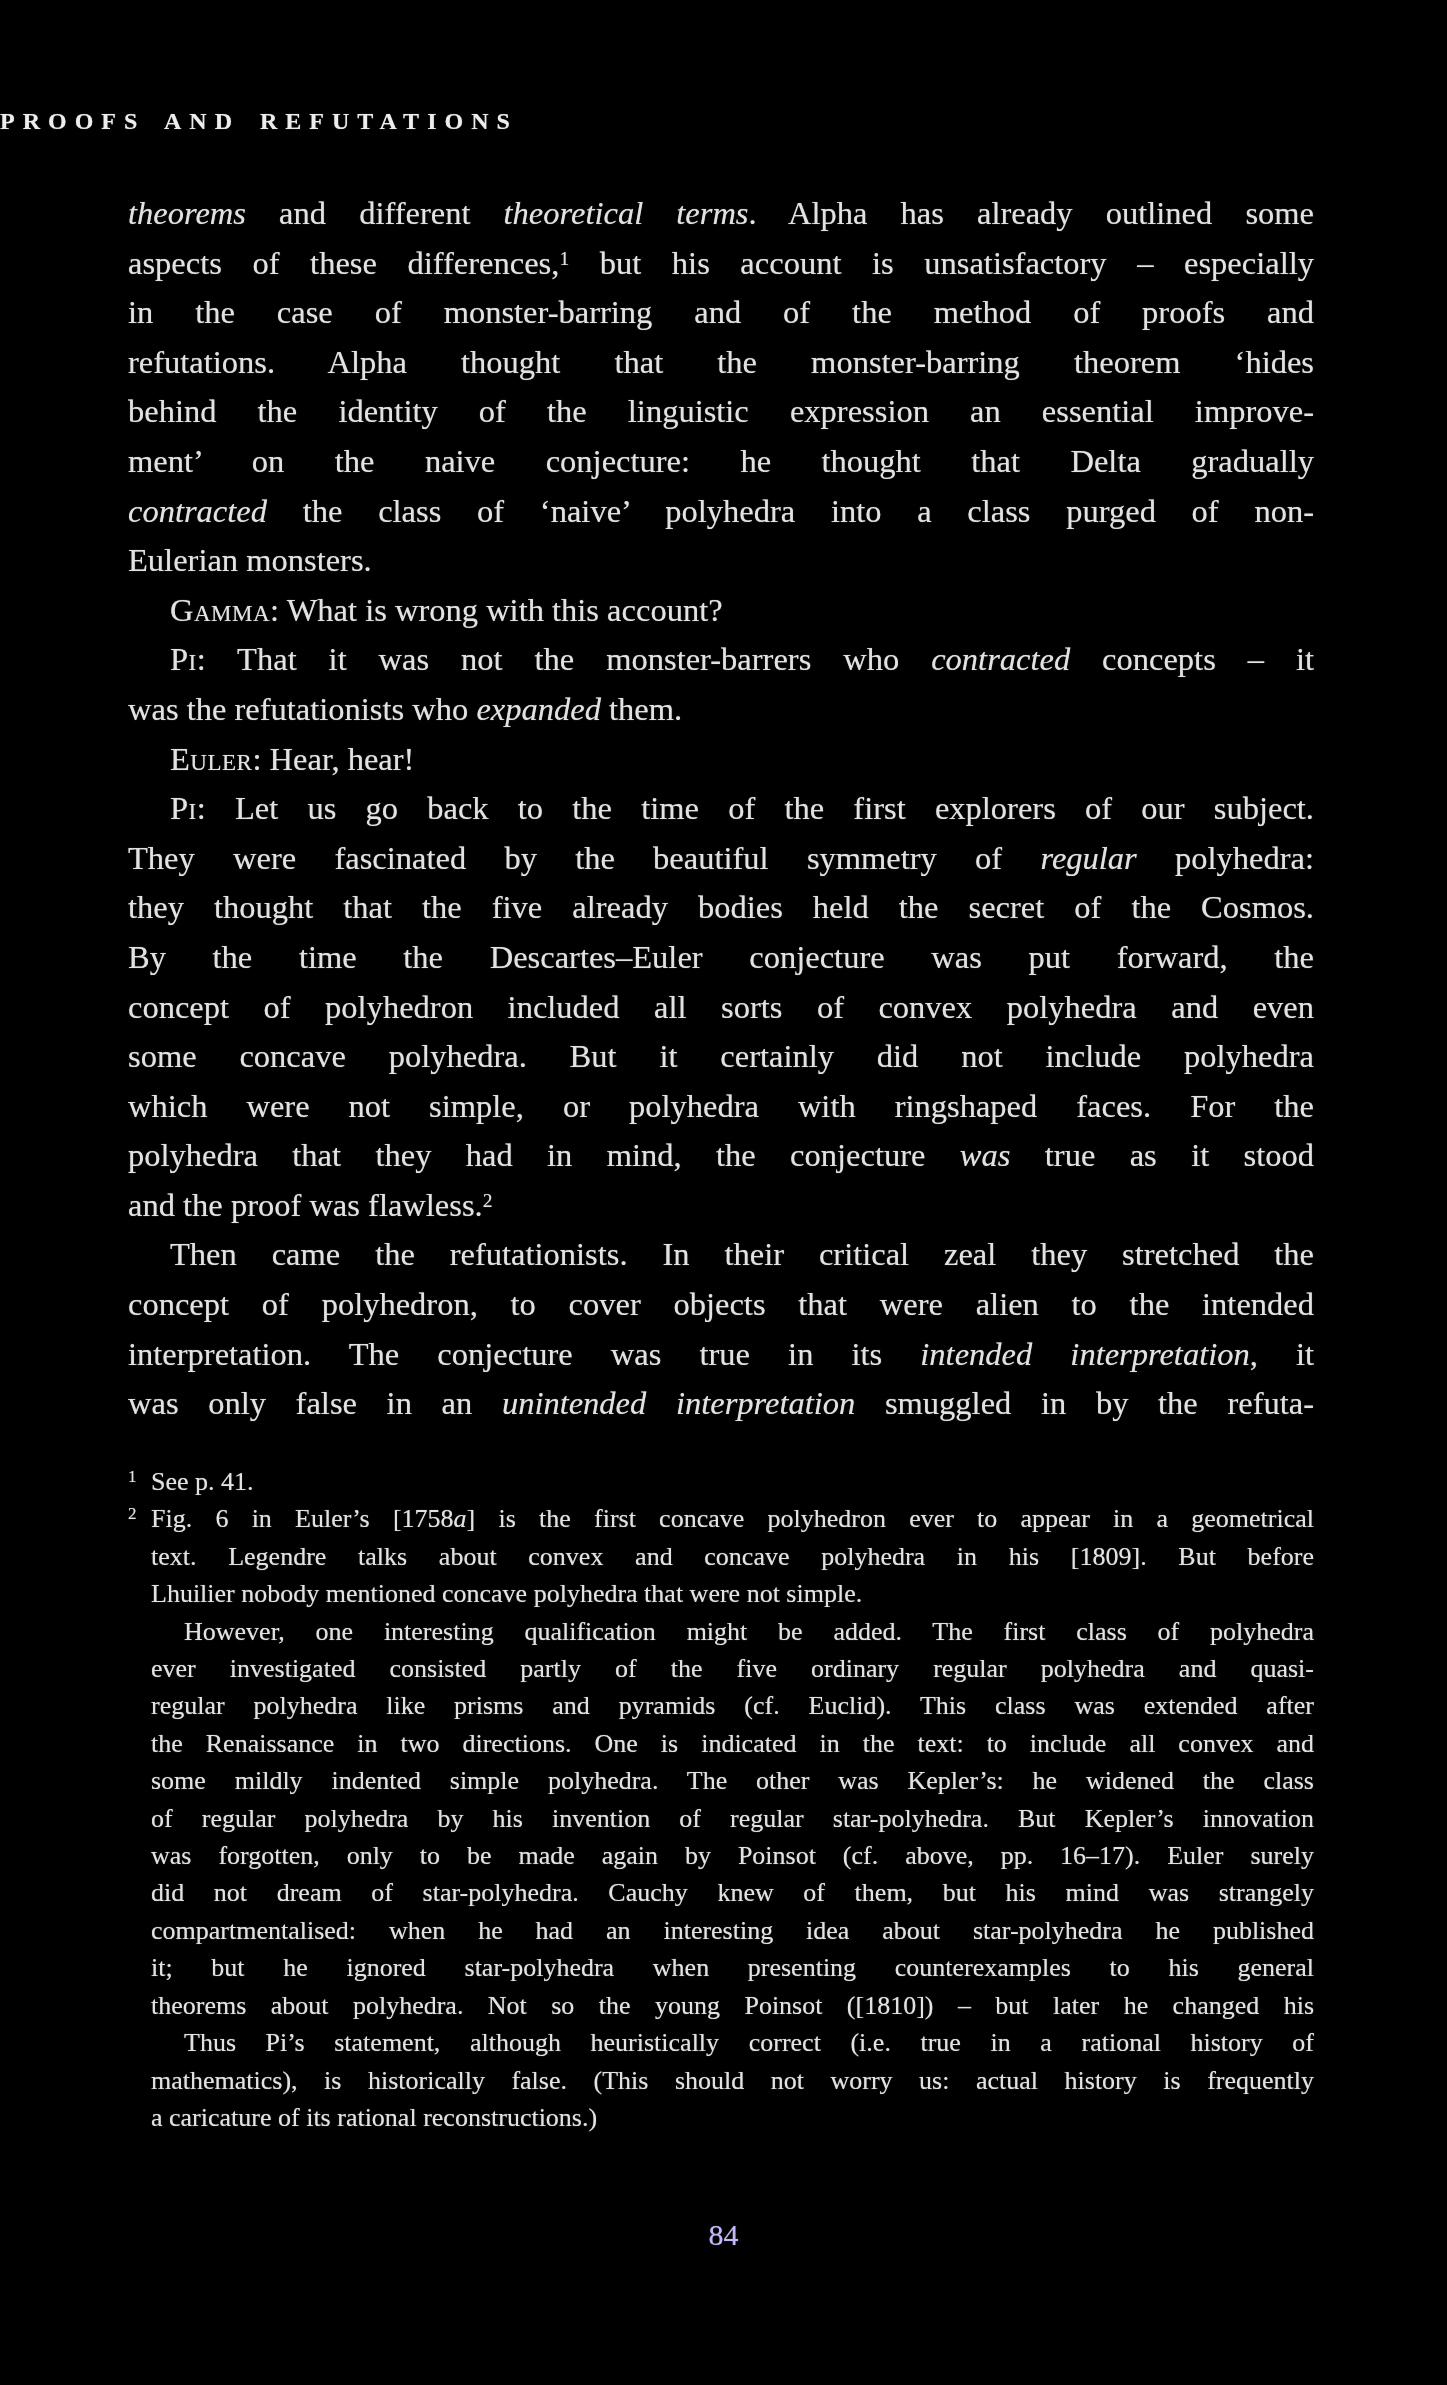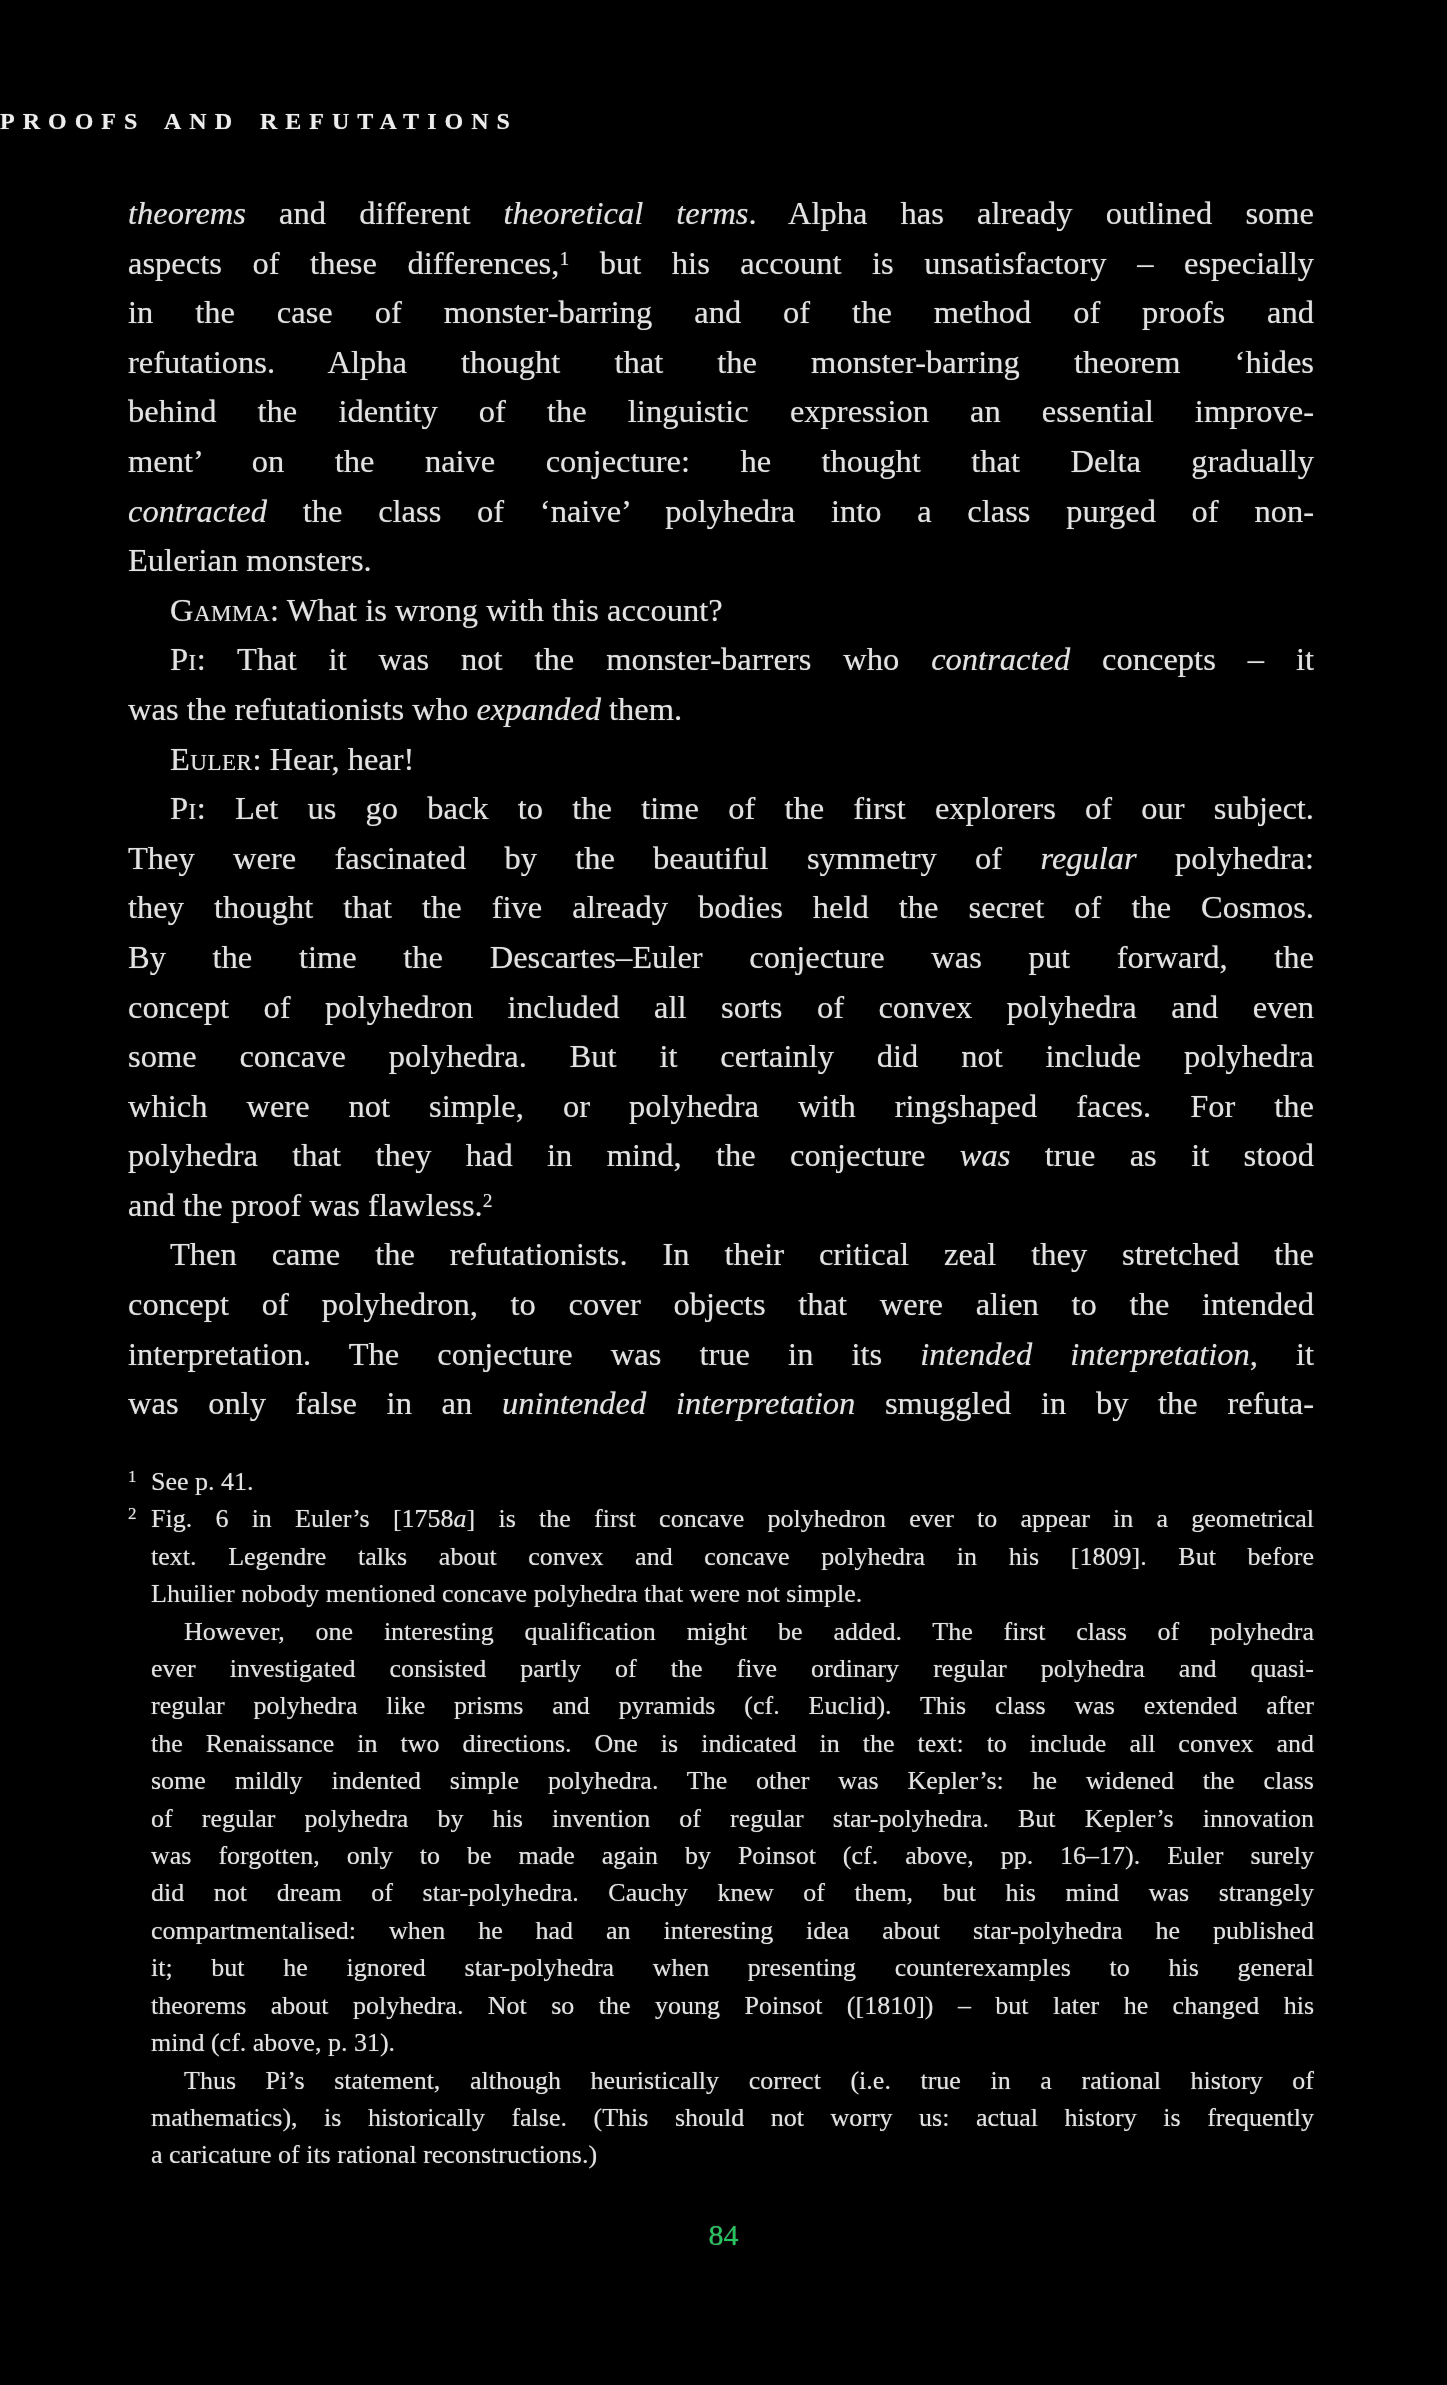--- a/index.html
+++ b/index.html
@@ -16,21 +16,21 @@
   i{font-style:italic;}
   sup{font-size:.6em;line-height:0;position:relative;top:-.45em;vertical-align:baseline;}
   .sc{font-variant:small-caps;letter-spacing:.5px;}
   .footnotes{position:absolute;left:128px;top:1463px;width:1186px;
         font-size:26px;line-height:37.4px;}
   .fline{position:relative;padding-left:23px;text-align:justify;text-align-last:justify;}
   .fline.end{text-align-last:left;}
   .fline.para{text-indent:33px;}
   .fmark{position:absolute;left:0;top:-5px;font-size:17px;text-indent:0;}
   .page-number{position:absolute;top:2218px;left:0;width:100%;
-        text-align:center;font-size:30px;color:#22c55e;}
+        text-align:center;font-size:30px;color:#c4b5fd;}
 </style>
 </head>
 <body>
 
 <div class="page">
   <div class="running-head">PROOFS AND REFUTATIONS</div>
 
   <div class="body-text">
       <div class="line"><i>theorems</i> and different <i>theoretical terms</i>. Alpha has already outlined some</div>
       <div class="line">aspects of these differences,<sup>1</sup> but his account is unsatisfactory – especially</div>
@@ -68,20 +68,19 @@
       <div class="fline">ever investigated consisted partly of the five ordinary regular polyhedra and quasi-</div>
       <div class="fline">regular polyhedra like prisms and pyramids (cf. Euclid). This class was extended after</div>
       <div class="fline">the Renaissance in two directions. One is indicated in the text: to include all convex and</div>
       <div class="fline">some mildly indented simple polyhedra. The other was Kepler’s: he widened the class</div>
       <div class="fline">of regular polyhedra by his invention of regular star-polyhedra. But Kepler’s innovation</div>
       <div class="fline">was forgotten, only to be made again by Poinsot (cf. above, pp. 16–17). Euler surely</div>
       <div class="fline">did not dream of star-polyhedra. Cauchy knew of them, but his mind was strangely</div>
       <div class="fline">compartmentalised: when he had an interesting idea about star-polyhedra he published</div>
       <div class="fline">it; but he ignored star-polyhedra when presenting counterexamples to his general</div>
       <div class="fline">theorems about polyhedra. Not so the young Poinsot ([1810]) – but later he changed his</div>
-      <div class="fline end">mind (cf. above, p. 31).</div>
       <div class="fline para">Thus Pi’s statement, although heuristically correct (i.e. true in a rational history of</div>
       <div class="fline">mathematics), is historically false. (This should not worry us: actual history is frequently</div>
       <div class="fline end">a caricature of its rational reconstructions.)</div>
     </div>
 
   <div class="page-number">84</div>
 </div>
 
 </body></html>

